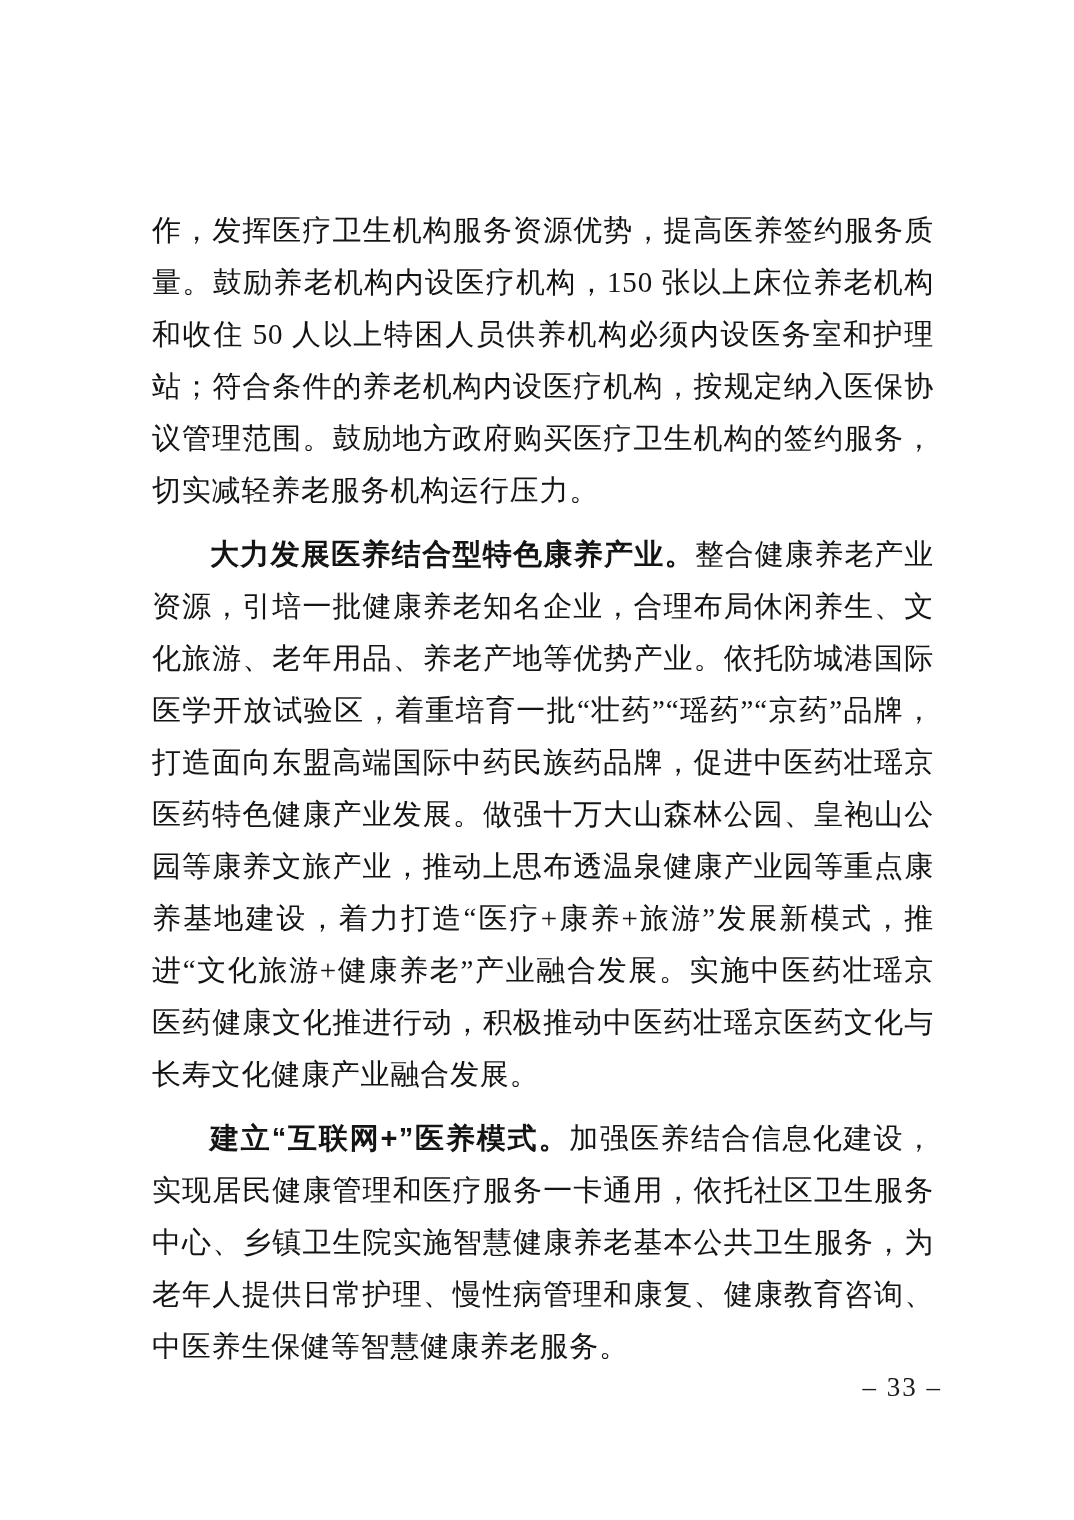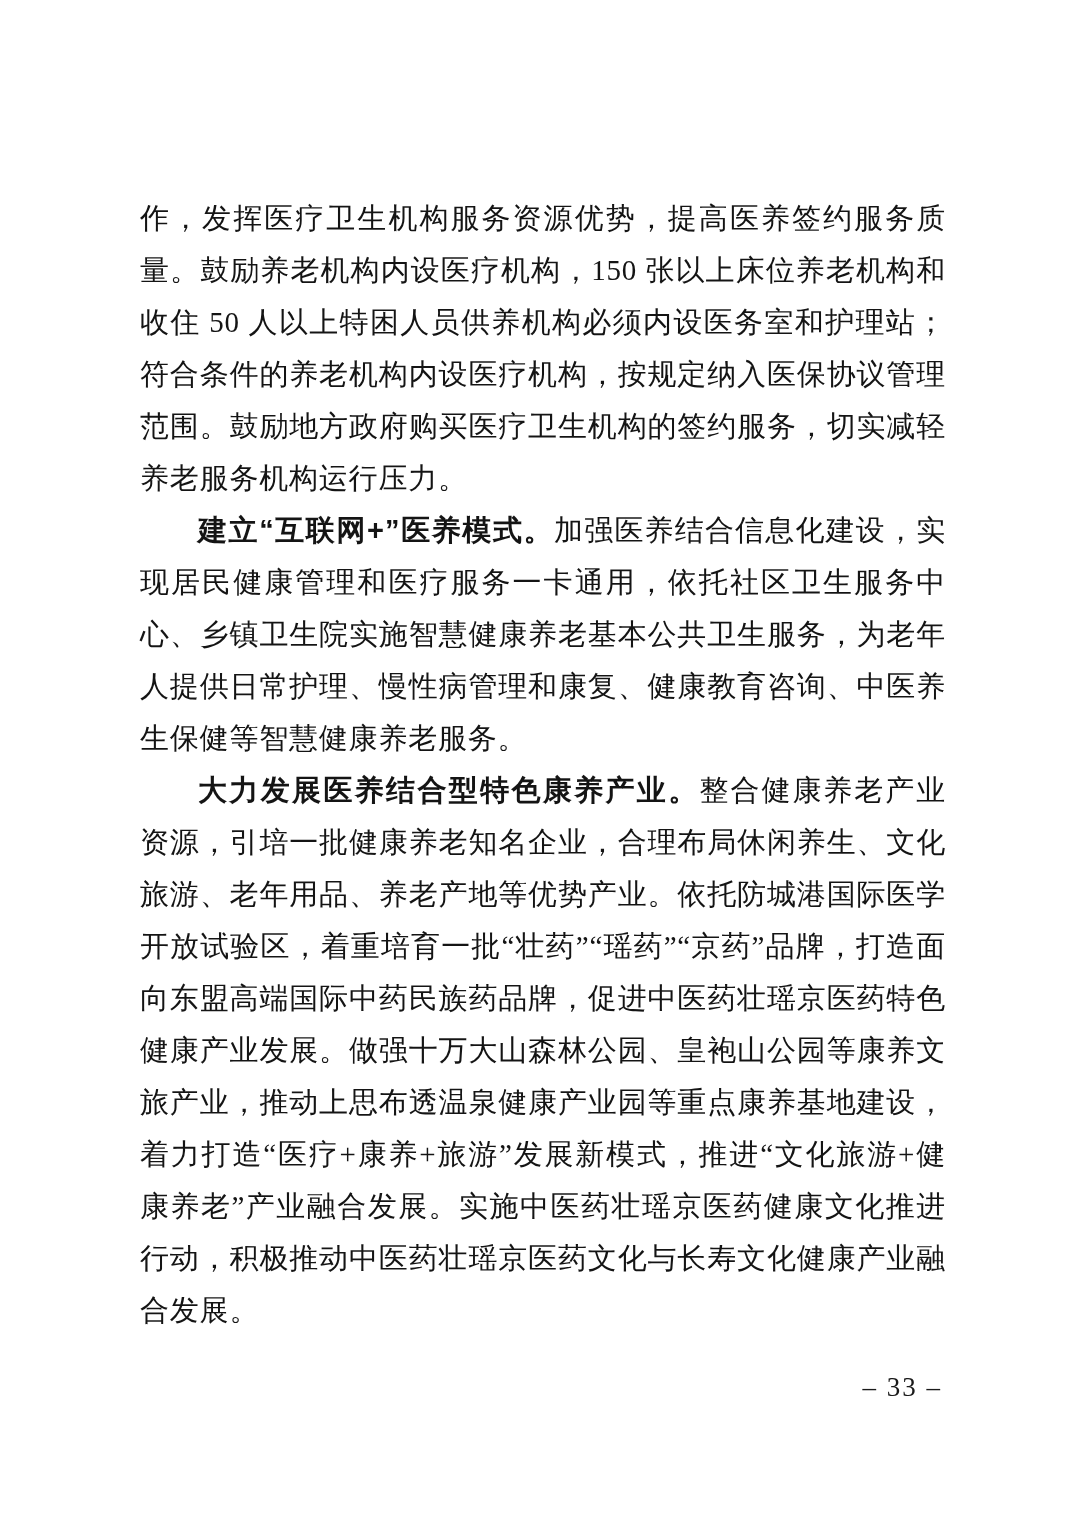--- a/index.html
+++ b/index.html
@@ -16,21 +16,21 @@
     color: #141414;
     overflow: hidden;
   }
   .content {
     position: absolute;
     top: 192px;
     left: 140px;
     width: 806px;
   }
   .para {
-    margin: 0;
+    margin: 12px;
     font-size: 29px;
     line-height: 52px;
     letter-spacing: 0.8px;
     text-align: justify;
     text-indent: 2em;
     word-break: break-all;
   }
   .para.no-indent {
     text-indent: 0;
   }
@@ -48,17 +48,17 @@
     color: #1a1a1a;
     font-family: "Liberation Serif", "DejaVu Serif", serif;
   }
 </style>
 </head>
 <body>
 
 <div class="page">
   <div class="content">
     <p class="para no-indent"><span class="lead"></span><span>作，发挥医疗卫生机构服务资源优势，提高医养签约服务质量。鼓励养老机构内设医疗机构，150 张以上床位养老机构和收住 50 人以上特困人员供养机构必须内设医务室和护理站；符合条件的养老机构内设医疗机构，按规定纳入医保协议管理范围。鼓励地方政府购买医疗卫生机构的签约服务，切实减轻养老服务机构运行压力。</span></p>
+    <p class="para"><span class="lead">大力发展医养结合型特色康养产业。</span><span>整合健康养老产业资源，引培一批健康养老知名企业，合理布局休闲养生、文化旅游、老年用品、养老产地等优势产业。依托防城港国际医学开放试验区，着重培育一批“壮药”“瑶药”“京药”品牌，打造面向东盟高端国际中药民族药品牌，促进中医药壮瑶京医药特色健康产业发展。做强十万大山森林公园、皇袍山公园等康养文旅产业，推动上思布透温泉健康产业园等重点康养基地建设，着力打造“医疗+康养+旅游”发展新模式，推进“文化旅游+健康养老”产业融合发展。实施中医药壮瑶京医药健康文化推进行动，积极推动中医药壮瑶京医药文化与长寿文化健康产业融合发展。</span></p>
     <p class="para"><span class="lead">建立“互联网+”医养模式。</span><span>加强医养结合信息化建设，实现居民健康管理和医疗服务一卡通用，依托社区卫生服务中心、乡镇卫生院实施智慧健康养老基本公共卫生服务，为老年人提供日常护理、慢性病管理和康复、健康教育咨询、中医养生保健等智慧健康养老服务。</span></p>
-    <p class="para"><span class="lead">大力发展医养结合型特色康养产业。</span><span>整合健康养老产业资源，引培一批健康养老知名企业，合理布局休闲养生、文化旅游、老年用品、养老产地等优势产业。依托防城港国际医学开放试验区，着重培育一批“壮药”“瑶药”“京药”品牌，打造面向东盟高端国际中药民族药品牌，促进中医药壮瑶京医药特色健康产业发展。做强十万大山森林公园、皇袍山公园等康养文旅产业，推动上思布透温泉健康产业园等重点康养基地建设，着力打造“医疗+康养+旅游”发展新模式，推进“文化旅游+健康养老”产业融合发展。实施中医药壮瑶京医药健康文化推进行动，积极推动中医药壮瑶京医药文化与长寿文化健康产业融合发展。</span></p>
   </div>
   <div class="page-number">– 33 –</div>
 </div>
 
 </body></html>

